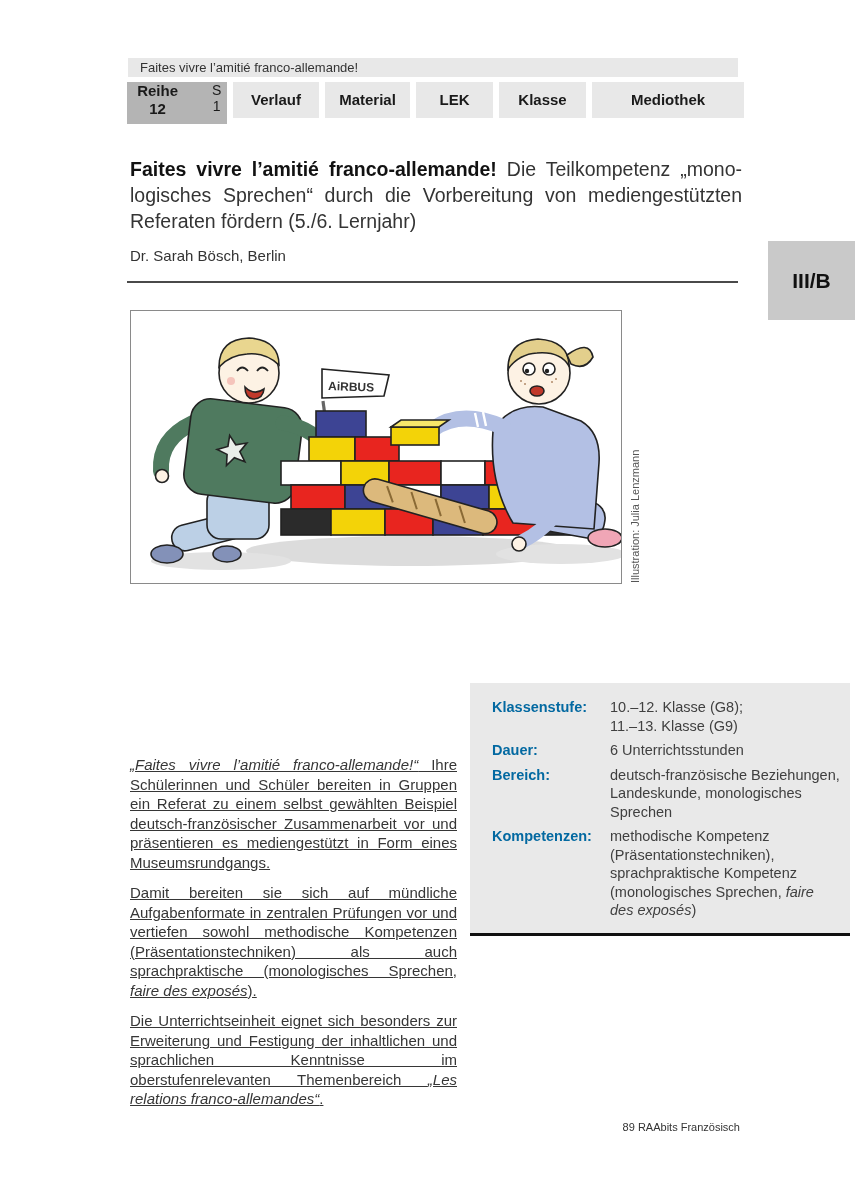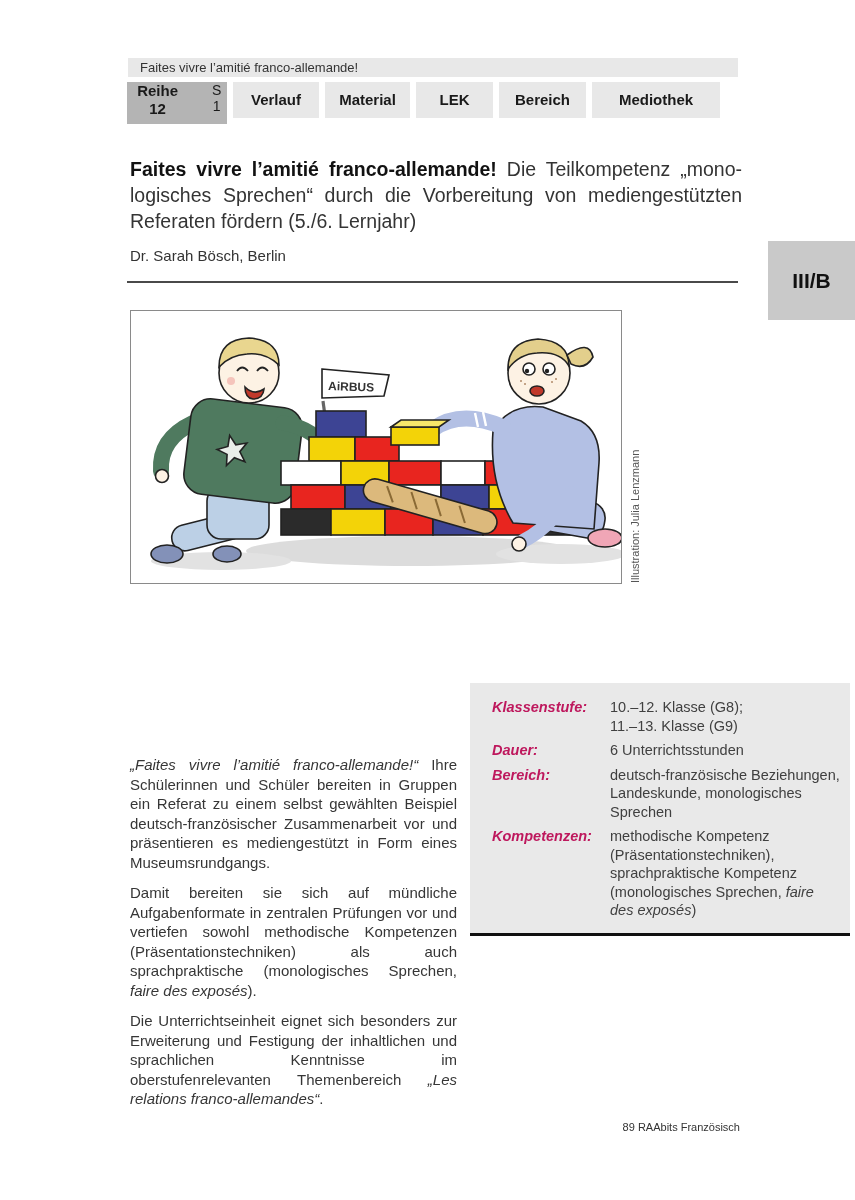--- a/index.html
+++ b/index.html
@@ -10,21 +10,21 @@
   .series-strip{position:absolute;left:128px;top:58px;width:610px;height:19px;
         background:#e8e8e8;font-size:13px;line-height:19px;padding-left:12px;
         box-sizing:border-box;color:#333;}
   .tabs{position:absolute;left:127px;top:82px;display:flex;gap:6px;align-items:flex-start;}
   .tab{background:#e8e8e8;height:36px;line-height:36px;text-align:center;
         font-size:15px;font-weight:bold;color:#1a1a1a;}
   .tab.active{background:#b4b4b4;height:42px;line-height:normal;display:flex;
         flex-direction:row;justify-content:center;gap:18px;}
   .tab.active .tab-label{font-size:15px;font-weight:bold;line-height:18px;}
   .tab.active .tab-sub{font-size:14px;font-weight:normal;line-height:16px;}
-  .w1{width:100px}.w2{width:86px}.w3{width:85px}.w4{width:77px}.w5{width:87px}.w6{width:128px}
+  .w1{width:100px}.w2{width:86px}.w3{width:85px}.w4{width:77px}.w5{width:87px}.w6{width:152px}
 
   
   .title{position:absolute;left:130px;top:156px;width:612px;font-size:19.5px;
         line-height:26px;text-align:justify;color:#343434;}
   .title b{color:#111;}
   .author{position:absolute;left:130px;top:247px;font-size:15px;color:#333;}
   .rule{position:absolute;left:127px;top:281px;width:611px;border-top:2px solid #4a4a4a;}
   .badge{position:absolute;left:768px;top:241px;width:87px;height:79px;background:#c9c9c9;
         display:flex;align-items:center;justify-content:center;
         font-size:21px;font-weight:bold;color:#111;}
@@ -35,27 +35,27 @@
   .credit{position:absolute;left:629px;top:583px;transform:rotate(-90deg);
         transform-origin:0 0;white-space:nowrap;font-size:11px;color:#555;}
   .caption{position:absolute;left:130px;top:595px;font-size:13.5px;color:#2e2e2e;}
 
   
   .infobox{position:absolute;left:470px;top:683px;width:380px;background:#e9e9e9;
         border-bottom:3px solid #101010;box-sizing:border-box;
         padding:15px 10px 13px 22px;}
   .info-row{display:grid;grid-template-columns:118px 1fr;margin-bottom:6px;
         font-size:14.5px;line-height:18.5px;}
-  .info-label{font-weight:bold;color:#be185d;font-style:italic;}
+  .info-label{font-weight:bold;color:#0369a1;}
   .info-value{color:#404040;white-space:pre-line;}
 
   
   .bodycol{position:absolute;left:130px;top:755px;width:327px;font-size:15px;
         line-height:19.5px;text-align:justify;color:#363636;}
-  .bodycol p{margin:0 0 11px 0;}
+  .bodycol p{margin:0 0 11px 0;text-decoration:underline;}
 
   .pagefooter{position:absolute;left:470px;top:1121px;width:270px;text-align:right;
         font-size:11px;color:#333;}
 
   svg .ln{stroke:#222;stroke-width:1.6;}
 </style>
 </head>
 <body>
 
 <div id="page">
@@ -63,21 +63,21 @@
   <div class="series-strip">Faites vivre l’amitié franco-allemande!</div>
 
   <div class="tabs">
     <div class="tab active w1">
       <span class="tab-label">Reihe 12</span>
       <span class="tab-sub">S 1</span>
     </div>
     <div class="tab w2">Verlauf</div>
     <div class="tab w3">Material</div>
     <div class="tab w4">LEK</div>
-    <div class="tab w5">Bereich</div>
+    <div class="tab w5">Klasse</div>
     <div class="tab w6">Mediothek</div>
   </div>
 
   <div class="title"><b>Faites vivre l’amitié franco-allemande!</b><span> Die Teilkompetenz „mono­logisches Sprechen“ durch die Vorbereitung von mediengestützten Referaten fördern (5./6. Lernjahr)</span></div>
   <div class="author">Dr. Sarah Bösch, Berlin</div>
   <div class="rule"></div>
   <div class="badge">III/B</div>
 
   <div class="figure">
     <svg width="490" height="272" viewBox="0 0 490 272">

